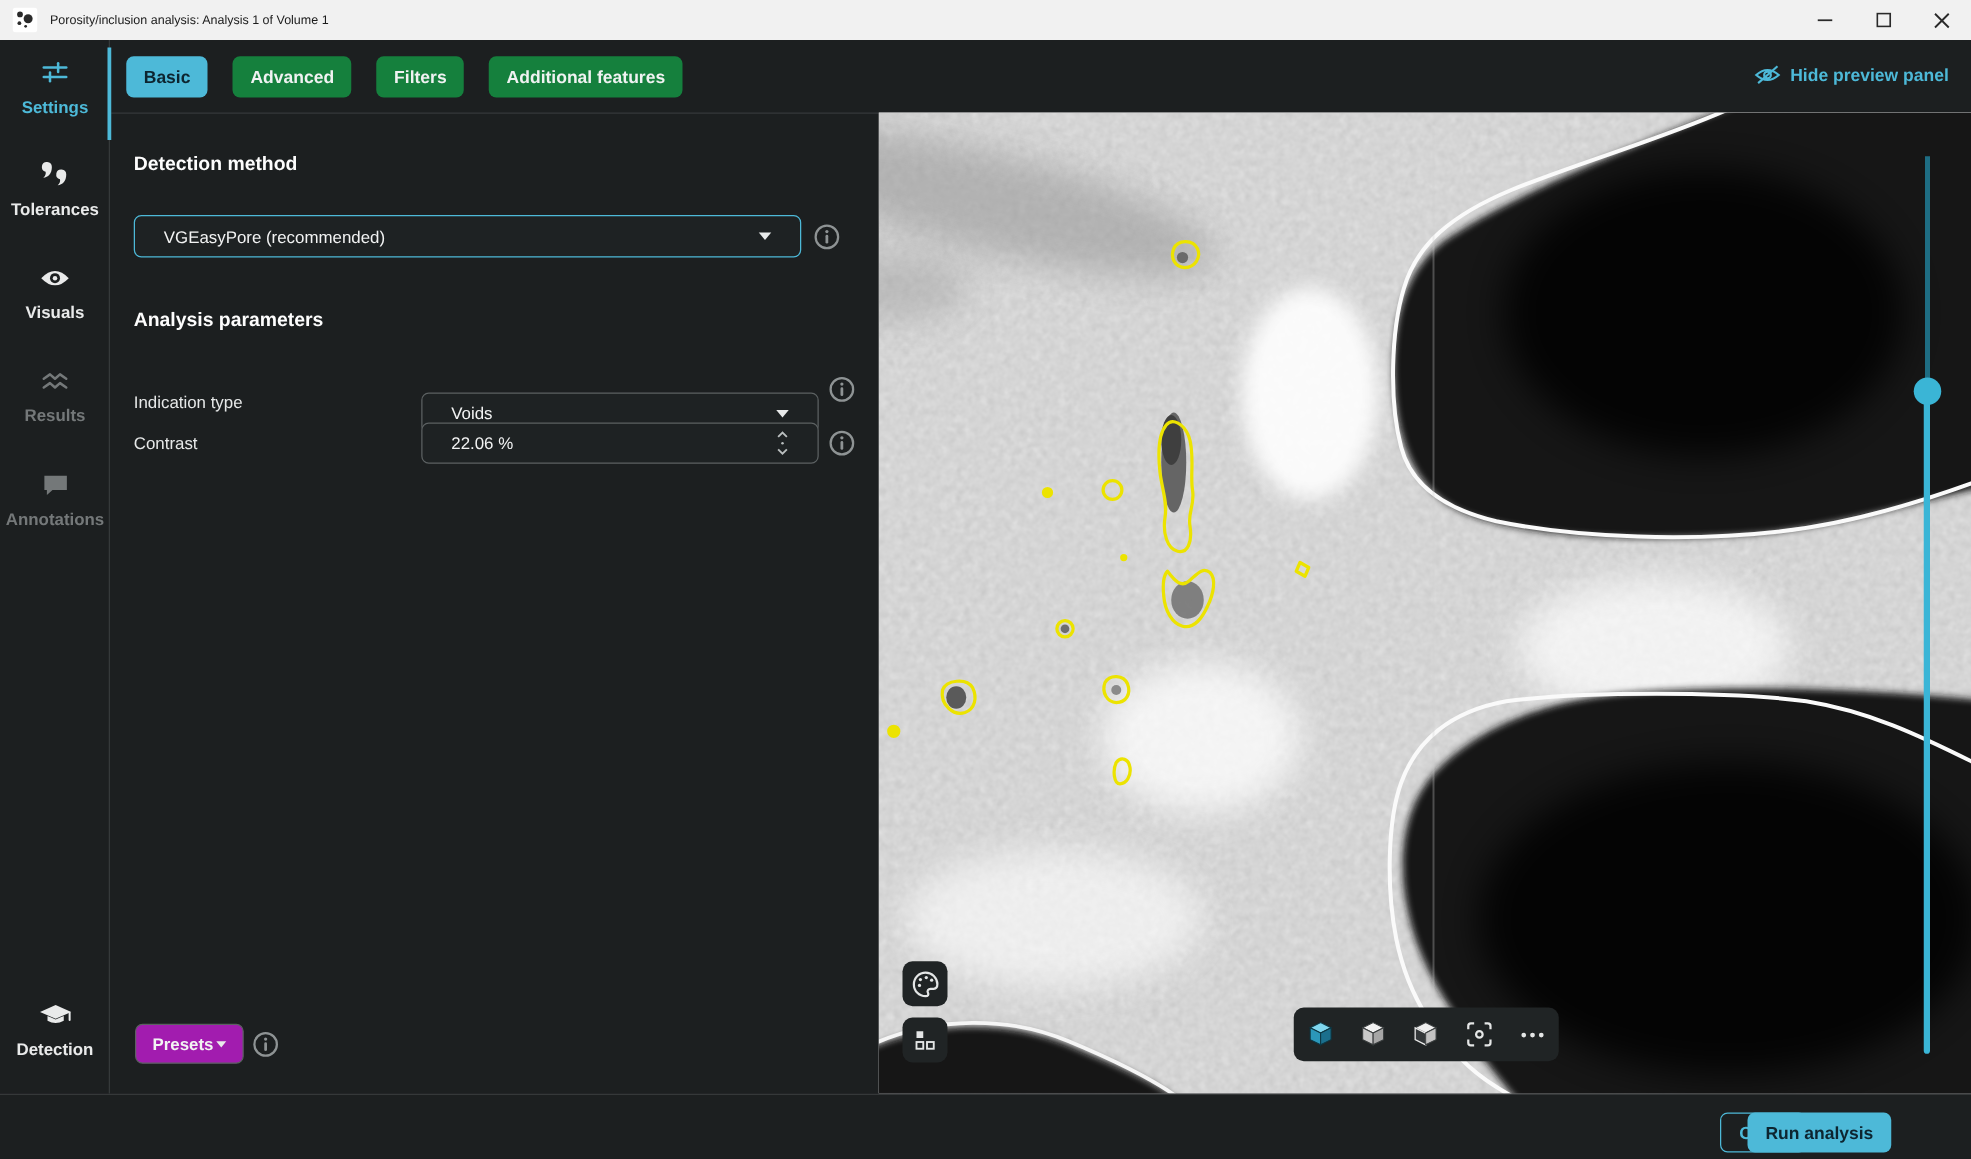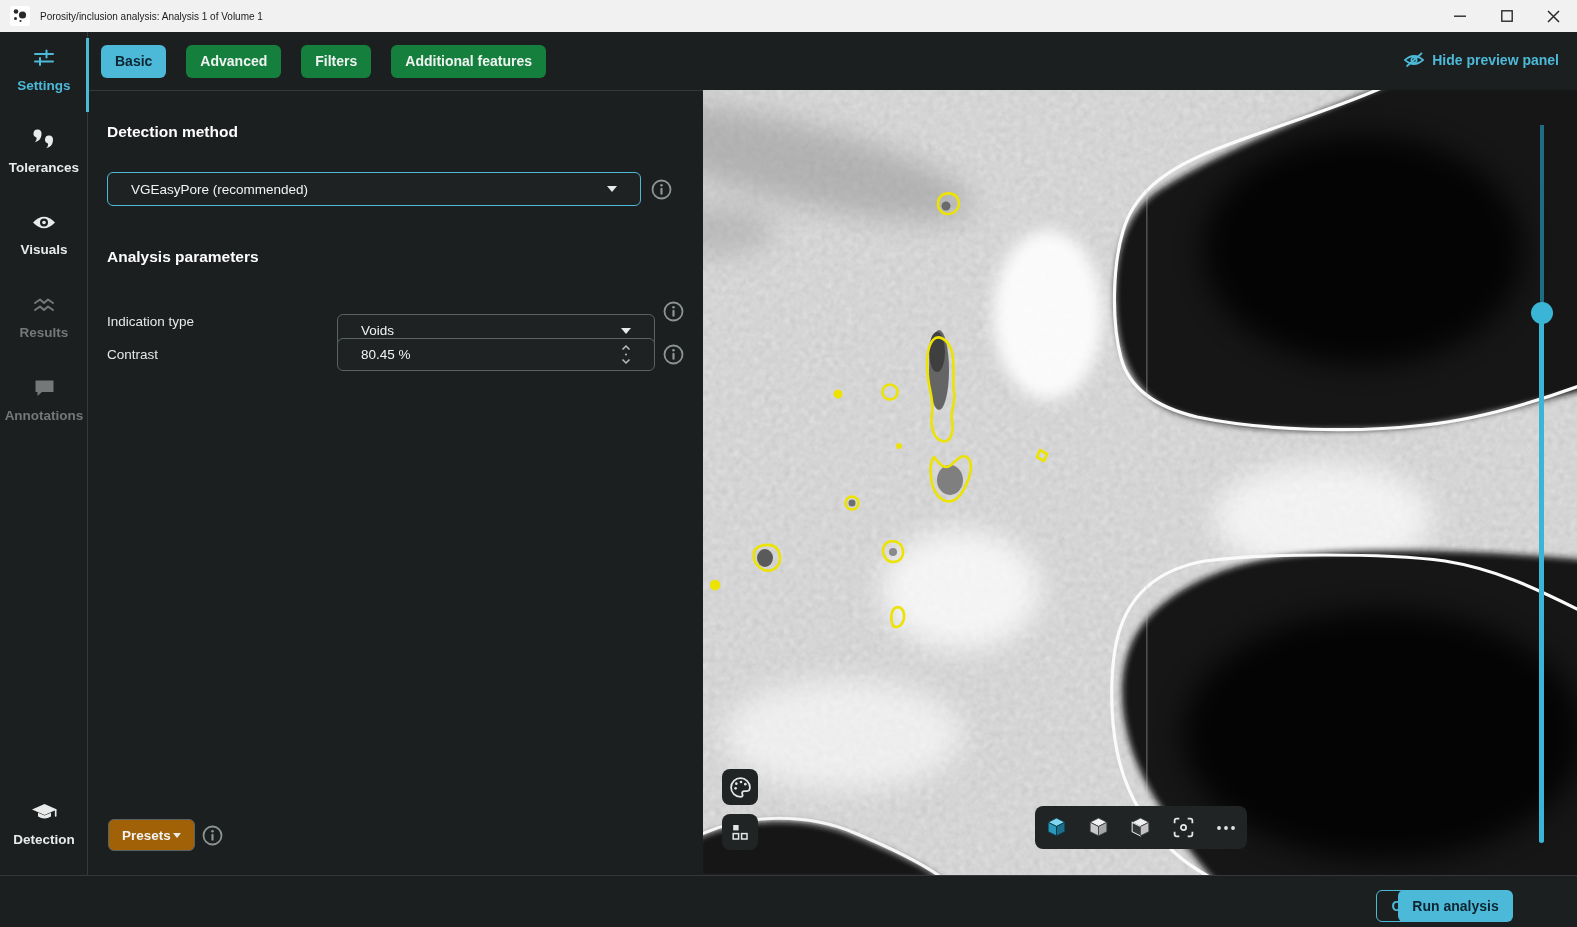--- a/index.html
+++ b/index.html
@@ -33,21 +33,21 @@
   .hide-preview { position:absolute; right:18px; top:51px; display:flex; align-items:center; gap:7px; color:#4db9d8; font-weight:bold; font-size:14px; cursor:default; z-index:8; }
   
   .form-panel { position:absolute; left:89px; top:91px; width:614px; height:784px; }
   .section-h { position:absolute; left:18px; font-size:15.5px; font-weight:bold; color:#fdfdfd; }
   .sel { position:absolute; display:flex; align-items:center; justify-content:space-between; border-radius:6px; padding:0 23px; font-size:13.5px; color:#f2f3f3; background:#1e2223; cursor:default; }
   .sel.accent { border:1.5px solid #4db9d8; }
   .sel.gray { border:1px solid #5c6162; }
   .caret { width:0; height:0; border-left:5.5px solid transparent; border-right:5.5px solid transparent; border-top:6.5px solid #e8eaea; }
   .flabel { position:absolute; left:18px; font-size:13.5px; color:#e6e8e8; }
   .info { position:absolute; width:21px; height:21px; cursor:default; }
-  .presets-btn { position:absolute; left:19px; top:728px; height:32px; padding:0 13px; border:1px solid #5c6162; border-radius:6px; background:#a16207; display:inline-flex; align-items:center; gap:2px; color:#f2f3f3; font-weight:bold; font-size:13.5px; cursor:default; }
+  .presets-btn { position:absolute; left:19px; top:728px; height:32px; padding:0 13px; border:1px solid #5c6162; border-radius:6px; background:#a21caf; display:inline-flex; align-items:center; gap:2px; color:#f2f3f3; font-weight:bold; font-size:13.5px; cursor:default; }
   .presets-btn .caret { border-left-width:4.5px; border-right-width:4.5px; border-top-width:5.5px; }
   
   .preview { position:absolute; left:703px; top:90px; width:874px; height:785px; background:#e8e8e8; overflow:hidden; }
   .tool-btn { position:absolute; width:36px; height:36px; border-radius:8px; background:#202425; display:flex; align-items:center; justify-content:center; cursor:default; z-index:4; }
   .view-toolbar { position:absolute; left:332px; top:716px; width:212px; height:43px; border-radius:8px; background:#202425; display:flex; align-items:center; justify-content:space-around; z-index:4; }
   .vt-btn { width:34px; height:34px; display:flex; align-items:center; justify-content:center; cursor:default; }
   .slider-track-top { position:absolute; left:837px; top:35px; width:4px; height:188px; background:#1e6d83; z-index:3; }
   .slider-track-bottom { position:absolute; left:836px; top:223px; width:5px; height:530px; background:#3ab5d6; border-radius:3px; z-index:3; }
   .slider-handle { position:absolute; left:828px; top:212px; width:22px; height:22px; border-radius:50%; background:#3ab5d6; z-index:4; cursor:default; }
   
@@ -205,21 +205,21 @@
     <span class="caret"></span>
   </div>
   <svg class="info" style="left:574px; top:210px;" viewBox="0 0 21 21">
     <circle cx="10.5" cy="10.5" r="9" fill="none" stroke="#8e9394" stroke-width="1.8"></circle>
       <circle cx="10.5" cy="6.2" r="1.3" fill="#8e9394"></circle>
       <rect x="9.4" y="8.8" width="2.2" height="7" rx="1.1" fill="#8e9394"></rect>
   </svg>
 
   <div class="flabel" style="top:256px">Contrast</div>
   <div class="sel gray" style="left:248px; top:247px; width:318px; height:33px;">
-    <span>80.45 %</span>
+    <span>22.06 %</span>
     <svg width="10" height="23" viewBox="0 0 10 23">
       <polyline points="1.5,6.5 5,3 8.5,6.5" fill="none" stroke="#b9bebe" stroke-width="1.5"></polyline>
       <circle cx="5" cy="11.5" r="1" fill="#b9bebe"></circle>
       <polyline points="1.5,16.5 5,20 8.5,16.5" fill="none" stroke="#b9bebe" stroke-width="1.5"></polyline>
     </svg>
   </div>
   <svg class="info" style="left:574px; top:253px;" viewBox="0 0 21 21">
     <circle cx="10.5" cy="10.5" r="9" fill="none" stroke="#8e9394" stroke-width="1.8"></circle>
       <circle cx="10.5" cy="6.2" r="1.3" fill="#8e9394"></circle>
       <rect x="9.4" y="8.8" width="2.2" height="7" rx="1.1" fill="#8e9394"></rect>

